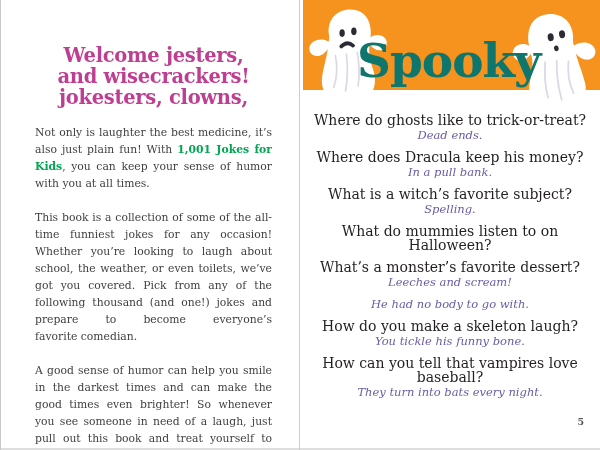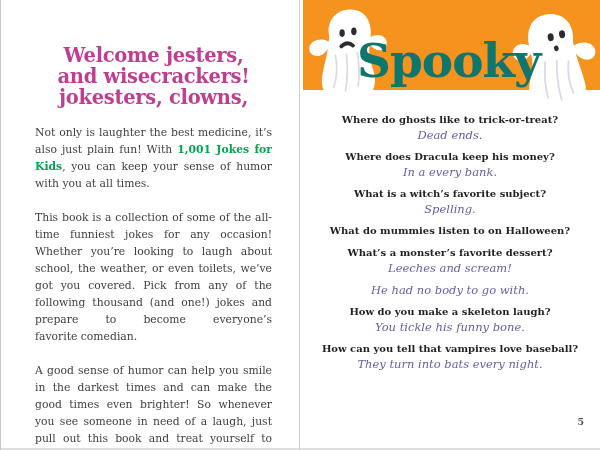--- a/index.html
+++ b/index.html
@@ -47,21 +47,21 @@
     position: absolute; left: 57px; top: 37px; z-index: 3;
     color: #0f766e; font-weight: bold; font-size: 47px; line-height: 1;
     letter-spacing: -1px;
   }
   .jokes {
     position: absolute; left: 10px; right: 10px; top: 90px;
     padding-top: 23px; text-align: center;
   }
   .joke { margin-bottom: 8px; }
   .joke-q {
-    color: #231f20; font-weight: bold; font-size: 10px; line-height: 14px;
+    color: #231f20; font-weight: normal; font-size: 14px; line-height: 14px;
     margin: 0 0 1px 0;
   }
   .joke-a {
     color: #6b5ca5; font-style: italic; font-size: 11.5px; line-height: 14px;
     margin: 0;
   }
   .page-number {
     position: absolute; right: 16px; bottom: 23px;
     color: #58595b; font-weight: bold; font-size: 9.5px;
   }
@@ -119,21 +119,21 @@
 
     <div class="chapter-title">Spooky</div>
 
     <div class="jokes">
       <div class="joke">
         <p class="joke-q">Where do ghosts like to trick-or-treat?</p>
         <p class="joke-a">Dead ends.</p>
       </div>
       <div class="joke">
         <p class="joke-q">Where does Dracula keep his money?</p>
-        <p class="joke-a">In a every bank.</p>
+        <p class="joke-a">In a pull bank.</p>
       </div>
       <div class="joke">
         <p class="joke-q">What is a witch’s favorite subject?</p>
         <p class="joke-a">Spelling.</p>
       </div>
       <div class="joke">
         <p class="joke-q">What do mummies listen to on Halloween?</p>
       </div>
       <div class="joke">
         <p class="joke-q">What’s a monster’s favorite dessert?</p>

